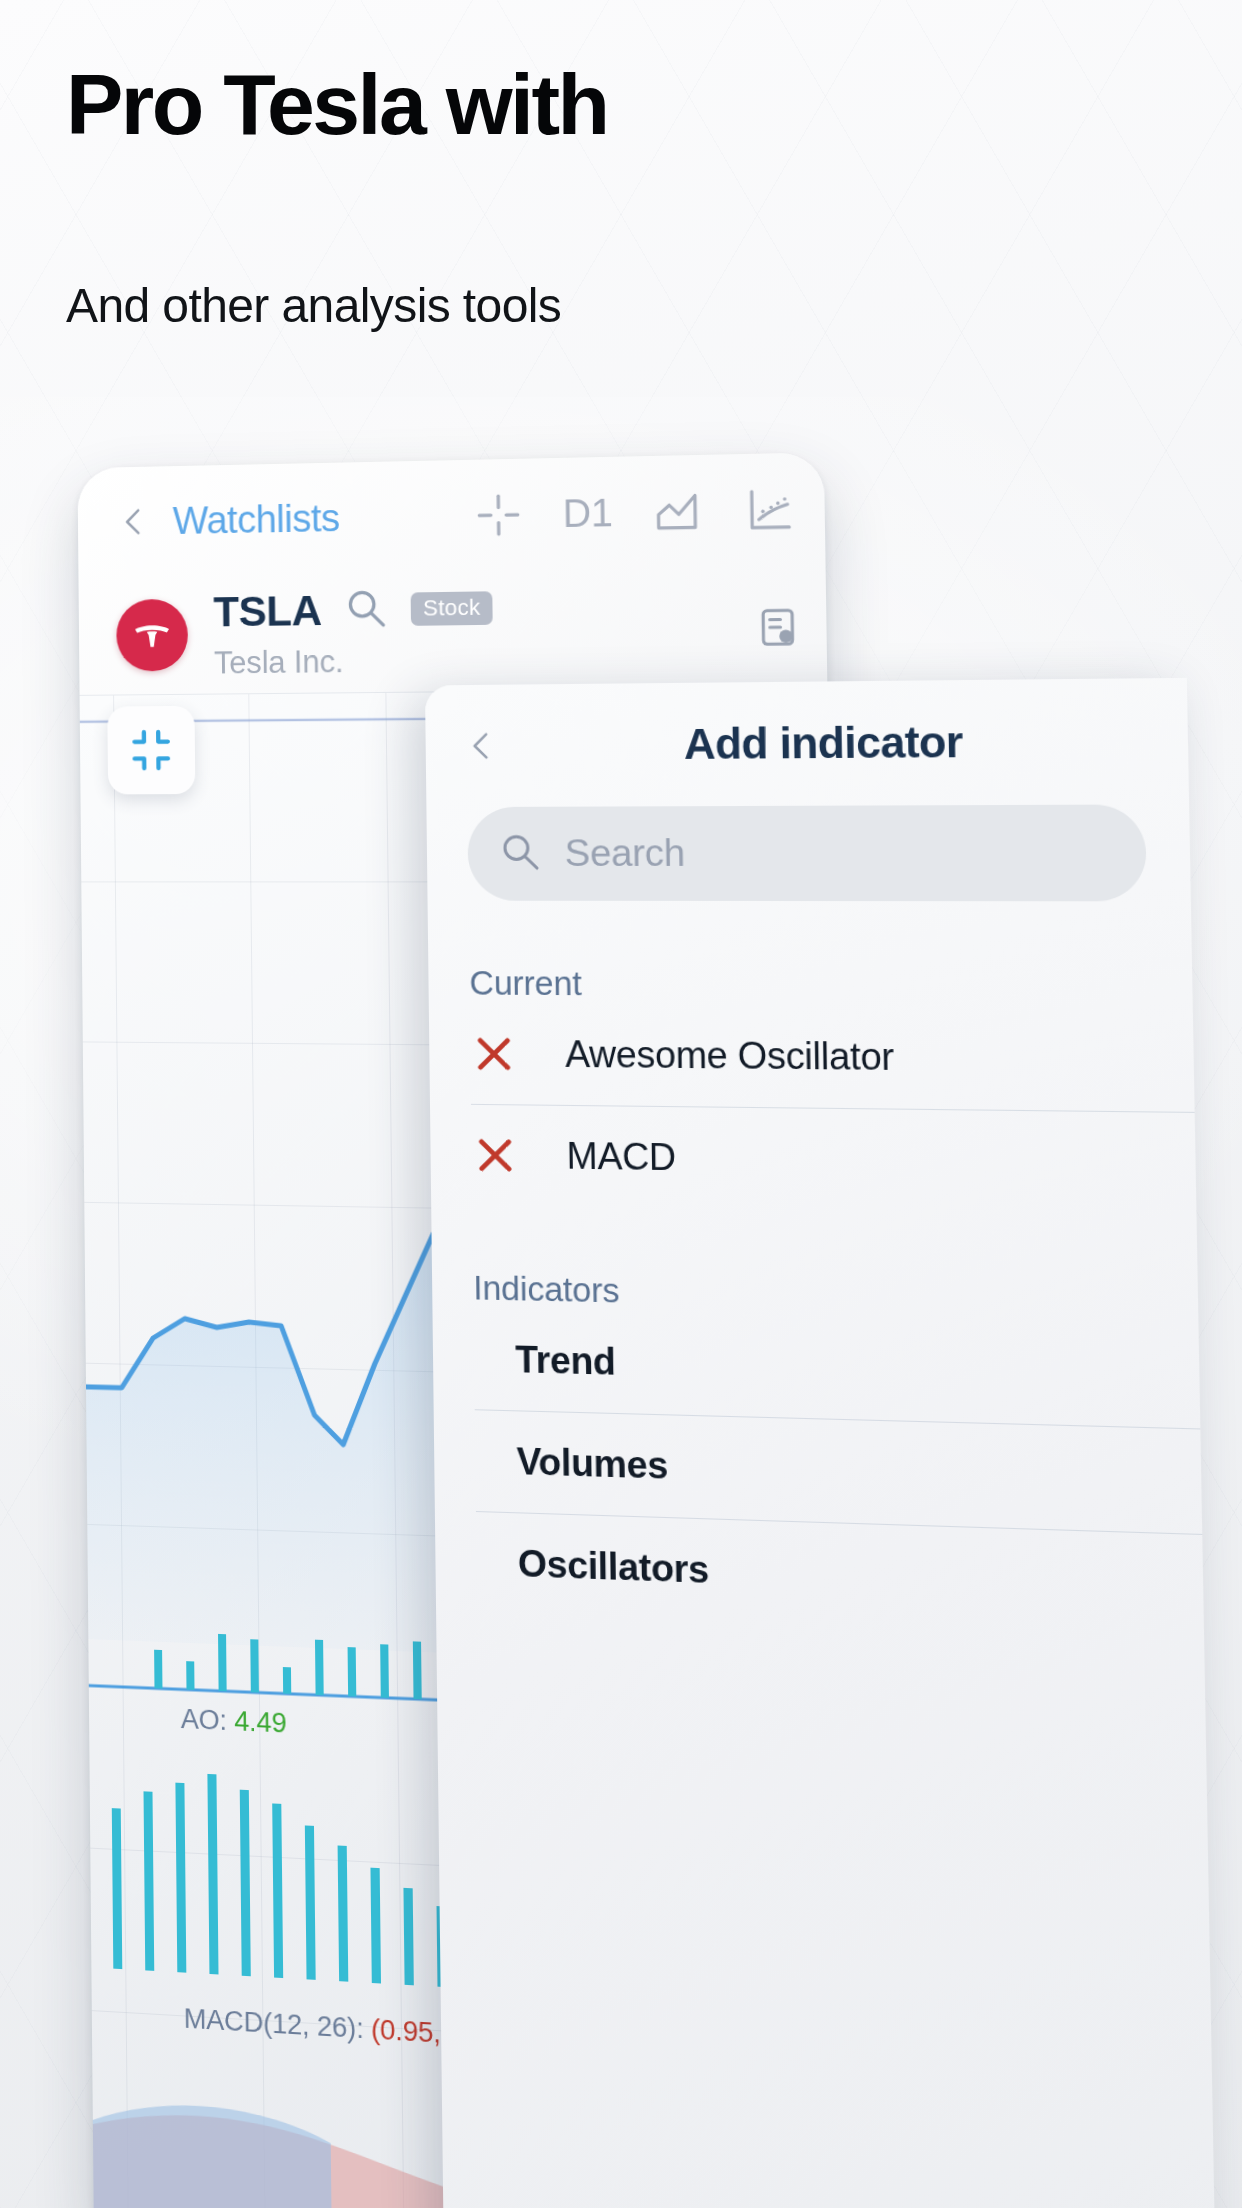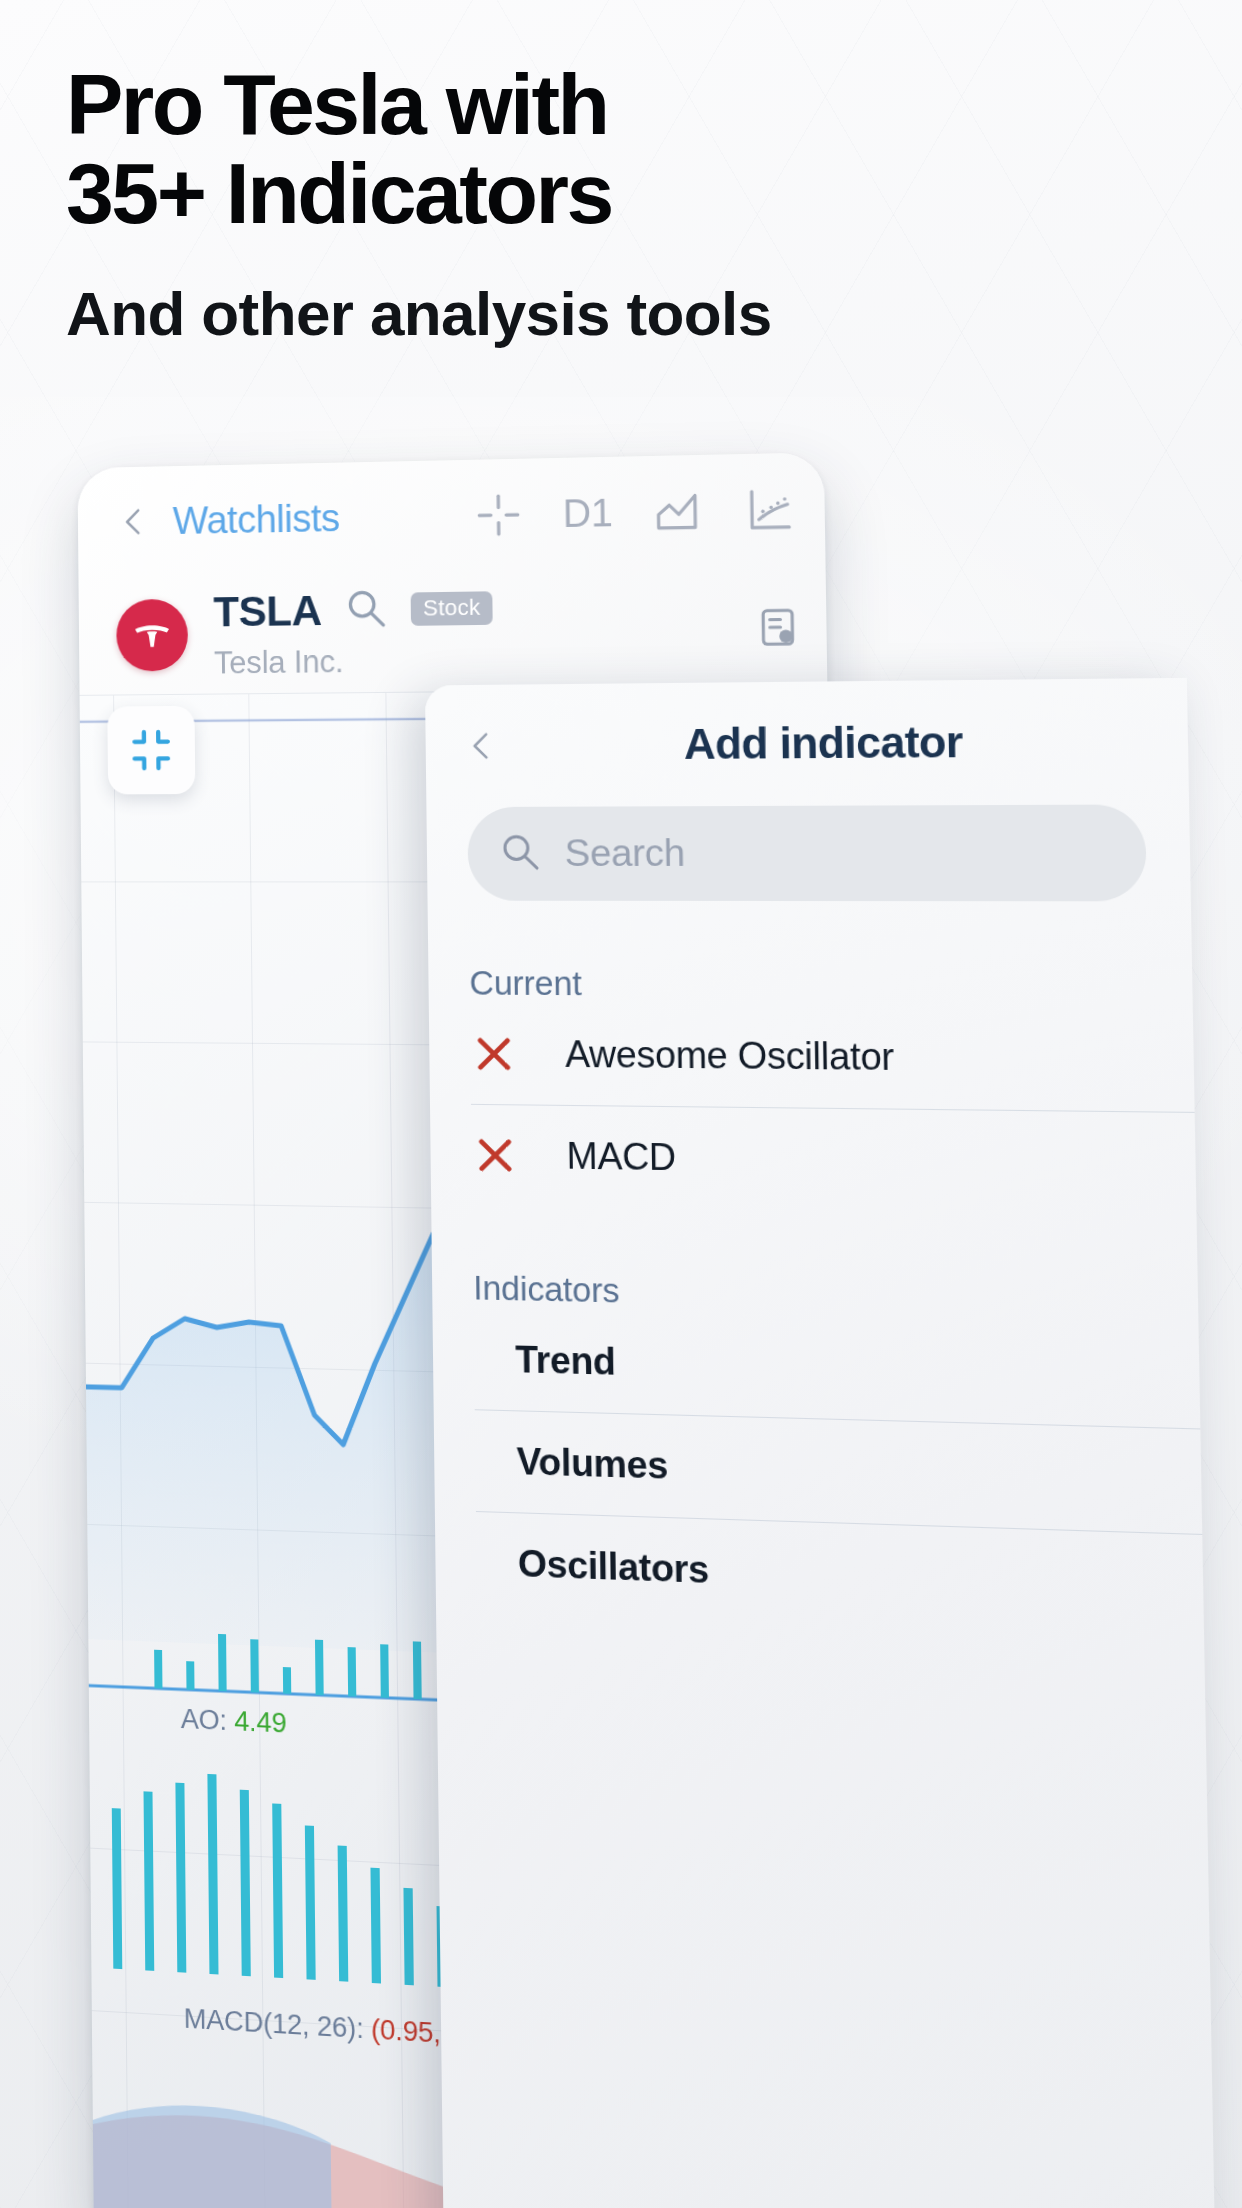--- a/index.html
+++ b/index.html
@@ -25,21 +25,21 @@
 
   
   .headline{
     position:absolute; left:66px; top:60px; width:1100px;
     font-size:86px; line-height:1.04; font-weight:700; letter-spacing:-2.5px;
     color:#050608;
   }
   .headline .l2{ display:block; }
   .subhead{
     position:absolute; left:66px; top:278px;
-    font-size:62px; font-weight:700; color:#111418; letter-spacing:-.6px;
+    font-size:48px; font-weight:400; color:#111418; letter-spacing:-.6px;
   }
 
   
   .phone{
     position:absolute; left:78px; top:466px; width:1132px; height:1760px;
     transform: perspective(2400px) rotateY(-7deg) rotateX(1deg) rotateZ(-0.7deg);
     transform-origin: 8% 10%;
   }
   .phone-body{
     position:absolute; left:0; top:0; width:732px; height:1742px;
@@ -151,21 +151,20 @@
   .cat-row::before{ left:40px; }
 </style>
 </head>
 <body>
 
 <div class="bg-texture"></div>
 <div class="bg-glow"></div>
 
 <h1 class="headline">
   <span>Pro Tesla with</span>
-  <span class="l2">35+ Indicators</span>
 </h1>
 <div class="subhead">And other analysis tools</div>
 
 <div class="phone">
   <div class="phone-body">
 
     <div class="navbar">
       <span class="back-chevron">
         <svg viewBox="0 0 24 24" width="34" height="34" fill="none" stroke="#9aa3b2" stroke-width="1.8" stroke-linecap="round" stroke-linejoin="round">
             <polyline points="15,4 7,12 15,20"></polyline>

